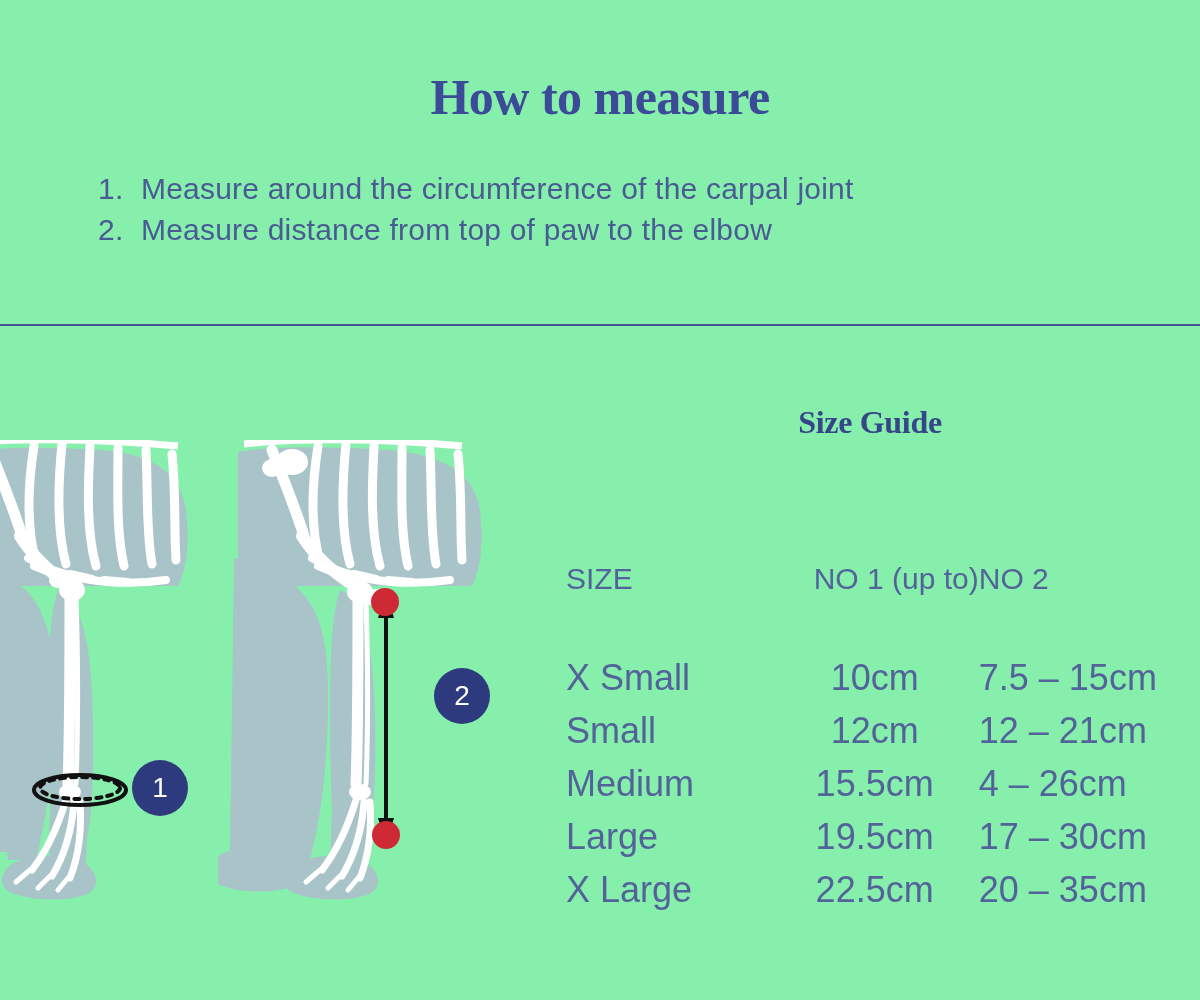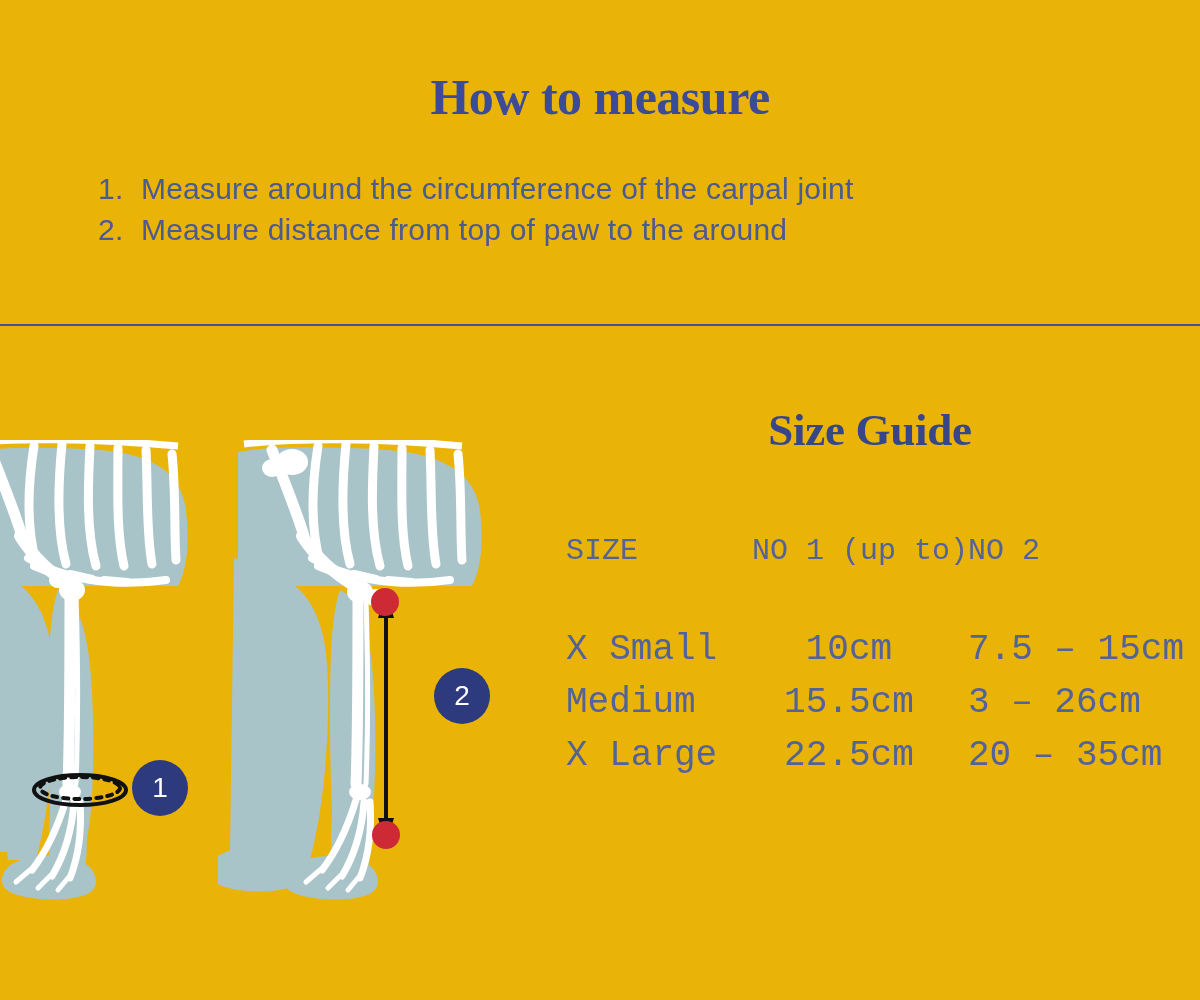--- a/index.html
+++ b/index.html
@@ -13,21 +13,21 @@
     overflow: hidden;
     font-family: "Liberation Sans", sans-serif;
     position: relative;
   }
 
   
   #page {
     position: relative;
     width: 1200px;
     height: 1000px;
-    background: #eab308;
+    background: #86efac;
   }
 
   #how-to-measure-title {
     position: absolute;
     top: 68px;
     left: 0;
     width: 1200px;
     text-align: center;
     font-family: "Liberation Serif", "DejaVu Serif", serif;
     font-weight: 700;
@@ -74,34 +74,33 @@
 
   
   #size-guide-title {
     position: absolute;
     top: 404px;
     left: 560px;
     width: 620px;
     text-align: center;
     font-family: "Liberation Serif", "DejaVu Serif", serif;
     font-weight: 700;
-    font-size: 45px;
+    font-size: 32px;
     letter-spacing: -0.3px;
     color: #364689;
     white-space: nowrap;
   }
 
   #size-table {
     position: absolute;
-    top: 536px;
+    top: 564px;
     left: 566px;
     width: 618px;
     border-collapse: collapse;
     color: #53639a;
-    font-family: Liberation Mono, monospace;
   }
   #size-table th,
   #size-table td {
     font-weight: 300;
     font-size: 36px;
     line-height: 1.0;
     padding: 0;
     white-space: nowrap;
     color: #53639a;
   }
@@ -158,21 +157,21 @@
 
   <div id="how-to-measure-title">How to measure</div>
 
   <div id="instructions">
     <div class="instruction-row">
       <span class="instruction-num">1.</span>
       <span class="instruction-text">Measure around the circumference of the carpal joint</span>
     </div>
     <div class="instruction-row">
       <span class="instruction-num">2.</span>
-      <span class="instruction-text">Measure distance from top of paw to the around</span>
+      <span class="instruction-text">Measure distance from top of paw to the elbow</span>
     </div>
   </div>
 
   <div id="divider"></div>
 
   <div id="size-guide-title">Size Guide</div>
 
   <table id="size-table">
     <thead>
       <tr>
@@ -181,23 +180,33 @@
         <th class="col-no2">NO 2</th>
       </tr>
     </thead>
     <tbody>
       <tr>
         <td class="col-size">X Small</td>
         <td class="col-no1">10cm</td>
         <td class="col-no2">7.5 – 15cm</td>
       </tr>
       <tr>
+        <td class="col-size">Small</td>
+        <td class="col-no1">12cm</td>
+        <td class="col-no2">12 – 21cm</td>
+      </tr>
+      <tr>
         <td class="col-size">Medium</td>
         <td class="col-no1">15.5cm</td>
-        <td class="col-no2">3 – 26cm</td>
+        <td class="col-no2">4 – 26cm</td>
+      </tr>
+      <tr>
+        <td class="col-size">Large</td>
+        <td class="col-no1">19.5cm</td>
+        <td class="col-no2">17 – 30cm</td>
       </tr>
       <tr>
         <td class="col-size">X Large</td>
         <td class="col-no1">22.5cm</td>
         <td class="col-no2">20 – 35cm</td>
       </tr>
     </tbody>
   </table>
 
   <div id="illustration">

